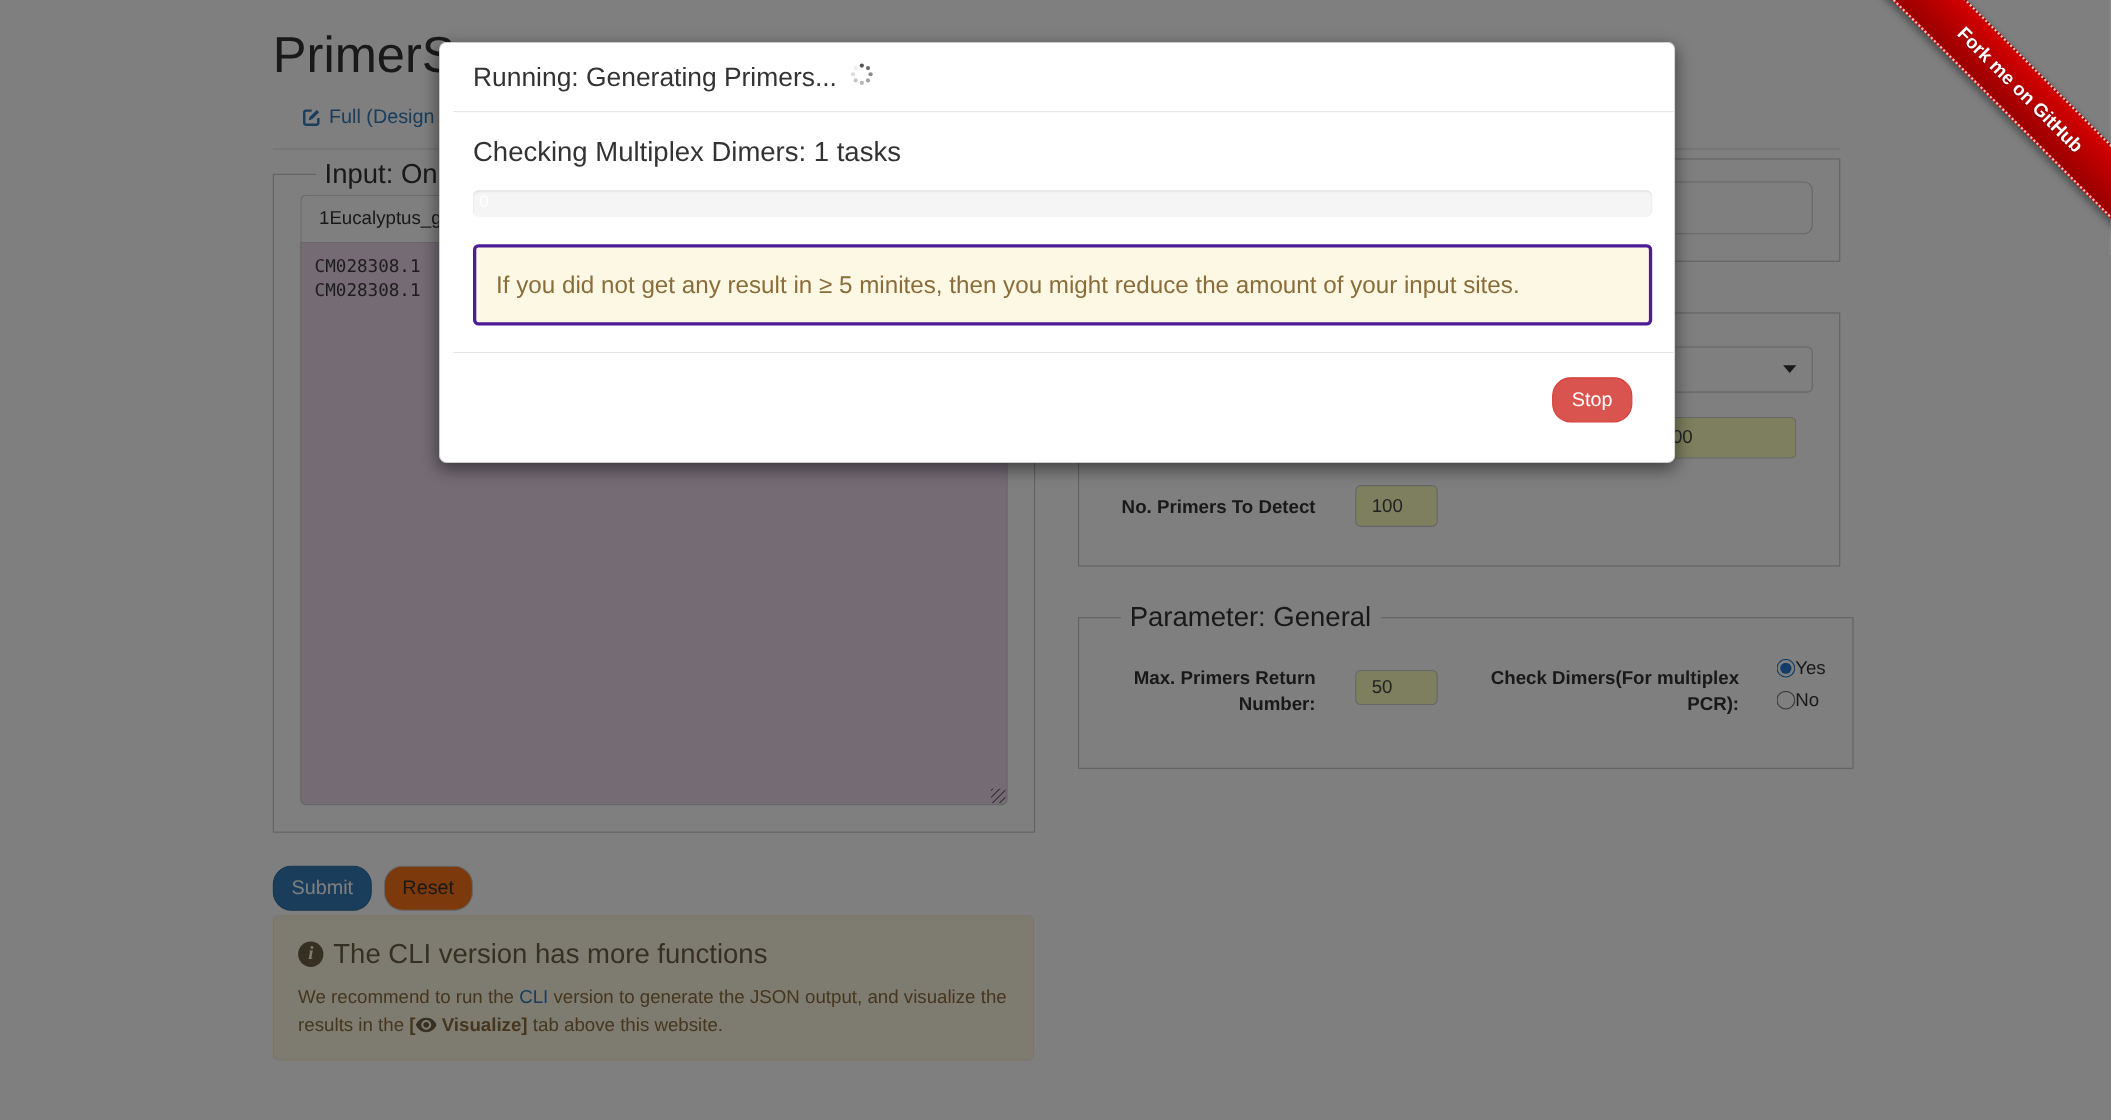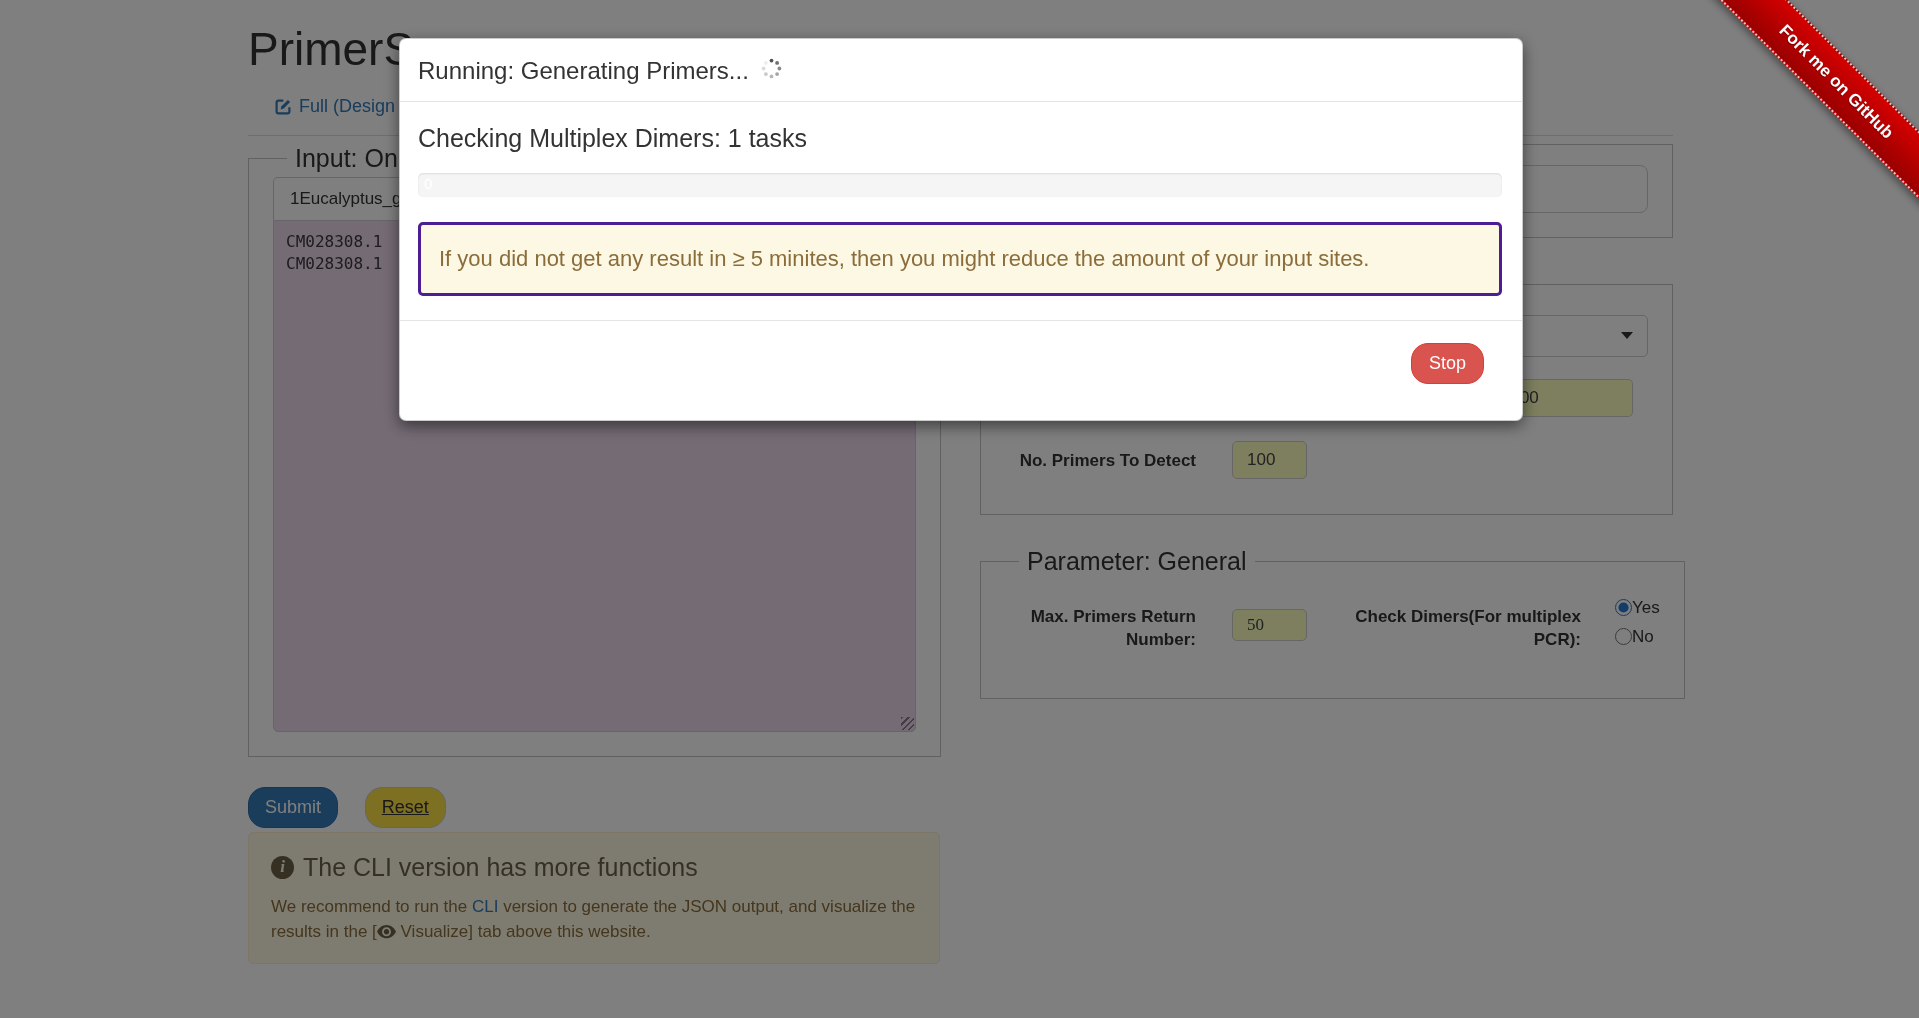--- a/index.html
+++ b/index.html
@@ -26,31 +26,31 @@
   .seq-wrap { position:relative; }
   textarea.seq { display:block; width:643px; height:512px; background:#e9d6e9; border:1px solid #ccc;
     border-radius:0 5px 5px 5px; padding:10px 12px; font-family:"DejaVu Sans Mono", monospace;
     font-size:16px; line-height:22px; color:#3a3a3a; resize:none; outline:none; }
   .resize-handle { position:absolute; right:2px; bottom:2px; width:13px; height:13px;
     background:repeating-linear-gradient(-45deg, transparent 0 3px, #8a7a8a 3px 4.5px); cursor:nwse-resize; }
 
   .btn-row { margin-top:30px; }
   .btn { font-size:18px; border-radius:17px; padding:9px 16px; cursor:pointer; border:1px solid transparent; }
   .btn-primary { background:#337ab7; border-color:#2e6da4; color:#fff; }
-  .btn-default { background:#fde047; border-color:#ccc; color:#333; margin-left:22px;text-decoration:underline; }
+  .btn-default { background:#f97316; border-color:#ccc; color:#333; margin-left:6px; }
 
   .cli-note { margin-top:4px; background:#fcf8e3; border:1px solid #faebcc; border-radius:5px;
     padding:14px 22px 18px; color:#8a6d3b; }
   .cli-note h4 { font-size:25px; font-weight:400; margin:6px 0 12px; display:flex; align-items:center; gap:9px; color:#6d6147; }
   .info-badge { width:23px; height:23px; border-radius:50%; background:#6d6147; color:#fcf8e3;
     font-family:"Liberation Serif", serif; font-style:italic; font-weight:bold; font-size:17px;
     display:inline-flex; align-items:center; justify-content:center; flex:0 0 auto; }
   .cli-note p { margin:0; line-height:1.5; font-size:17px; }
   .cli-note a { color:#337ab7; text-decoration:none; cursor:pointer; }
-  .cli-note .vis { font-weight:normal; }
+  .cli-note .vis { font-weight:bold; }
   .eye-icon { vertical-align:-2px; }
 
   
   .fieldset-a input { width:100%; height:48px; border:1px solid #ccc; border-radius:8px; margin-top:4px;
     font-size:17px; padding:0 12px; color:#444; outline:none; }
   .fieldset-b { margin-top:46px; min-height:231px; }
   .row-select { display:flex; justify-content:flex-end; margin-top:14px; }
   .fake-select { width:142px; height:42px; border:1px solid #ccc; border-radius:5px; background:#fff;
     display:flex; align-items:center; justify-content:flex-end; padding:0 14px; cursor:pointer; }
   .caret { width:0; height:0; border-left:6px solid transparent; border-right:6px solid transparent;
@@ -66,30 +66,30 @@
     font-size:17px; padding:0 12px; color:#444; outline:none; }
   .in-min { width:120px; }
   .in-max { width:144px; }
   .gap12 { width:12px; flex:0 0 auto; }
   .in-sm { width:75px; height:38px; border:1px solid #ccc; border-radius:5px; font-size:17px;
     padding:0 0 0 14px; color:#444; outline:none; }
   .autofill { background:#faffbd !important; }
 
   .fieldset-g { margin-top:32px; padding-bottom:42px; }
   .g-row { display:flex; align-items:center; margin-top:14px; }
-  .in-ret { width:75px; height:32px;font-family:Liberation Serif, serif; }
+  .in-ret { width:75px; height:32px; }
   .lbl2 { width:230px; margin-left:44px; }
   .radios { margin-left:34px; padding-top:4px; }
   .radio-line { display:flex; align-items:center; gap:0; margin-bottom:9px; font-size:17px; color:#333; }
   .radio-line input { width:17px; height:17px; accent-color:#2979d1; margin:0; cursor:pointer; }
 
   
   .backdrop { position:fixed; inset:0; background:rgba(0,0,0,0.5); z-index:10; }
   .modal { position:fixed; left:399px; top:38px; width:1124px; z-index:20; background:#fff;
-    border:1px solid rgba(0,0,0,.2); border-radius:7px; box-shadow:0 5px 15px rgba(0,0,0,.5); }
+    border:1px solid rgba(0,0,0,.2); border-radius:7px; box-shadow:0 5px 15px rgba(0,0,0,.5);padding-left:12px; }
   .modal-header { padding:18px 18px 16px; border-bottom:1px solid #e5e5e5; }
   .modal-title { font-size:24px; color:#333; display:flex; align-items:center; gap:12px; margin:0; font-weight:400; }
   .spinner { display:inline-block; }
   .modal-body { padding:6px 20px 0 18px; }
   .task-heading { font-size:25px; font-weight:400; color:#333; margin:16px 0 0; }
   .progress { margin-top:20px; height:24px; background:#f5f5f5; border-radius:5px;
     box-shadow:inset 0 1px 2px rgba(0,0,0,.1); overflow:hidden; position:relative; }
   .progress-label { position:absolute; left:6px; top:2px; color:#fff; font-size:15px; }
   .modal-alert { margin:25px 0 24px; background:#fcf8e3; border:3px solid #4c1d95; border-radius:5px;
     padding:21px 18px; color:#8a6d3b; font-size:22px; }

